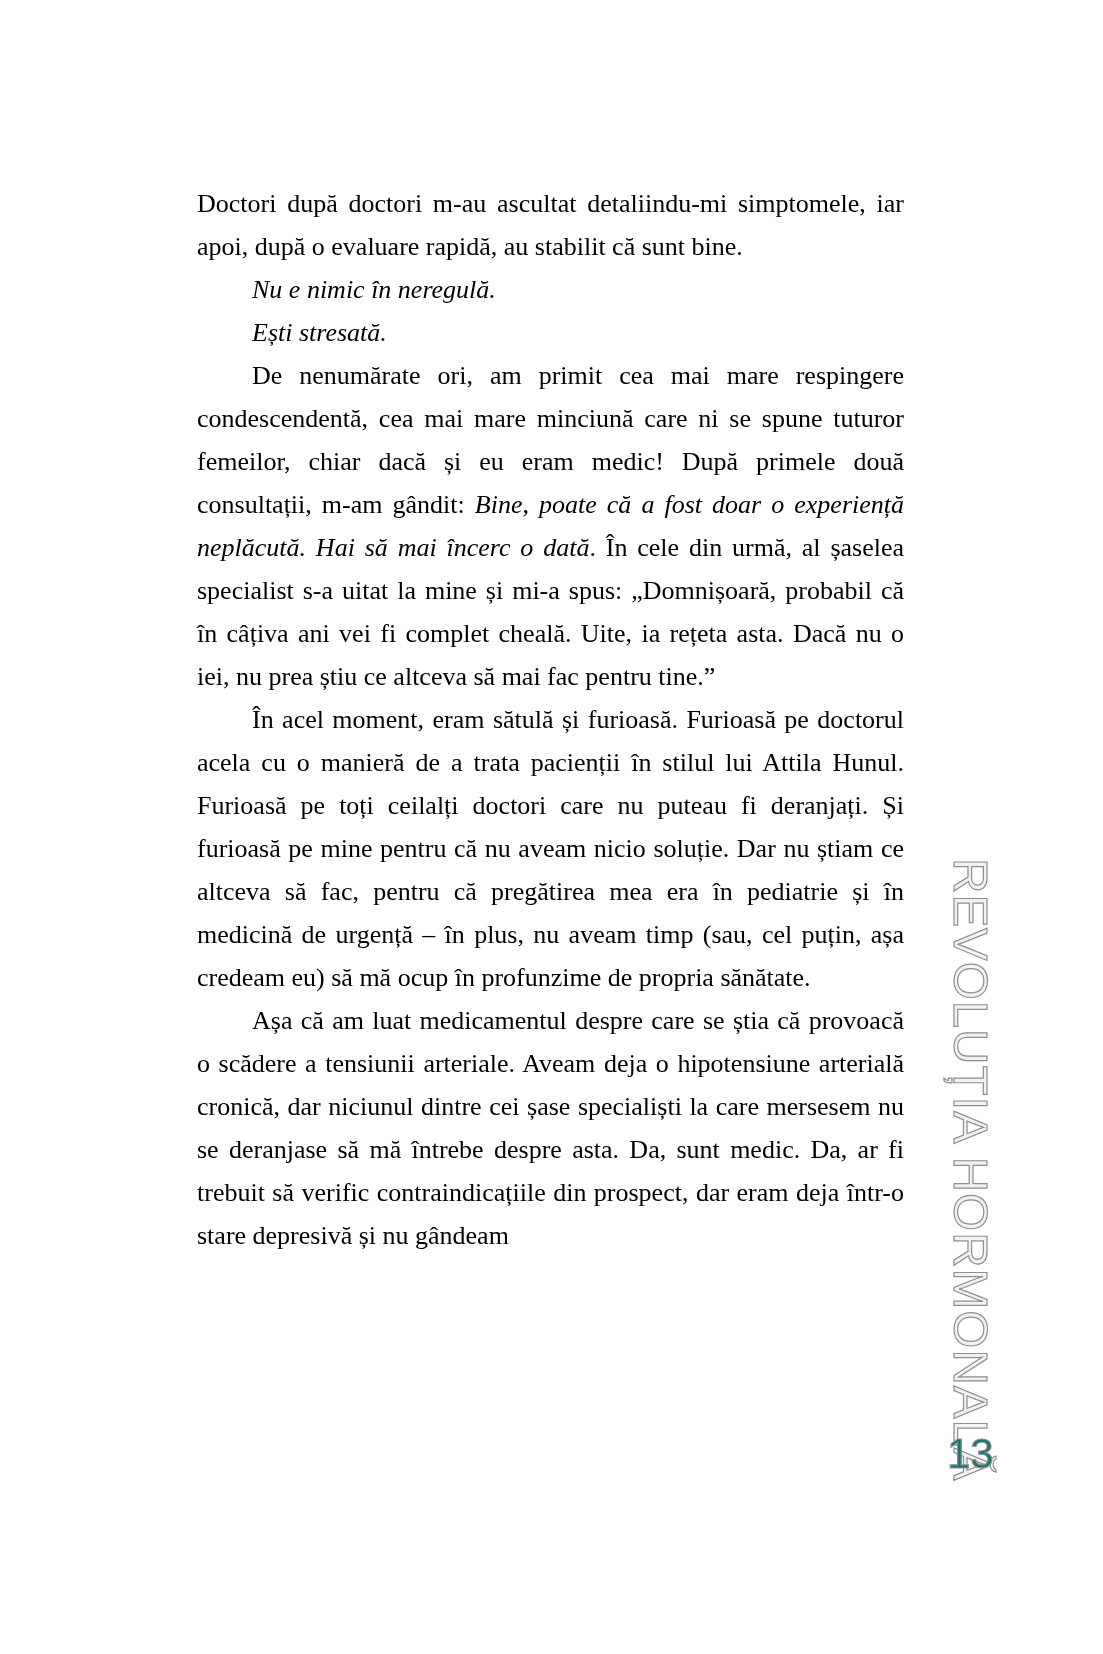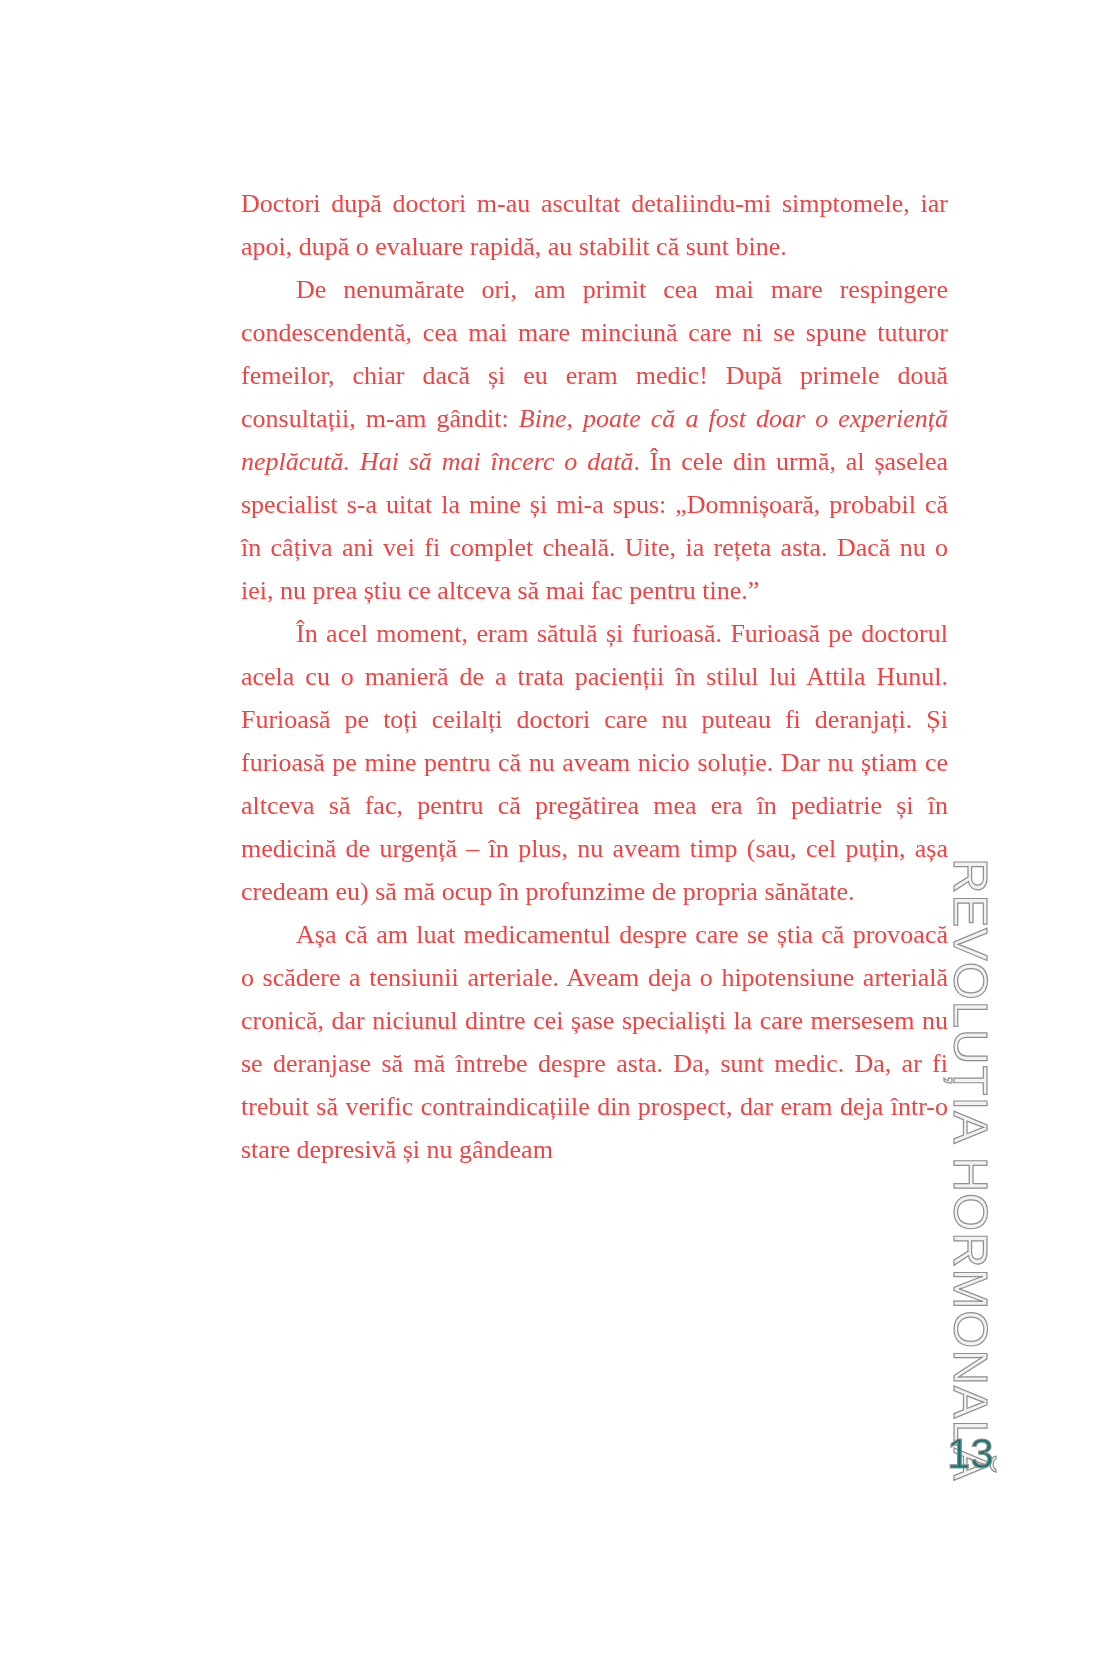--- a/index.html
+++ b/index.html
@@ -15,23 +15,22 @@
     overflow: hidden;
   }
   .body-text {
     position: absolute;
     left: 197px;
     top: 182px;
     width: 707px;
     font-family: "Liberation Serif", serif;
     font-size: 26px;
     line-height: 43px;
-    color: #ef4444;
+    color: #000000;
     text-align: justify;
-    margin-left: 44px;
   }
   .para {
     margin: 0;
     padding: 0;
   }
   .para.indent {
     text-indent: 55px;
   }
   .it {
     font-style: italic;
@@ -60,19 +59,21 @@
     color: #0f766e;
     -webkit-text-stroke: 1.2px #8f8f8f;
   }
 </style>
 </head>
 <body>
 
 <div class="page">
   <div class="body-text">
       <p class="para"><span class="rm">Doctori după doctori m-au ascultat detaliindu-mi simptomele, iar apoi, după o evaluare rapidă, au stabilit că sunt bine.</span></p>
+      <p class="para indent"><span class="it">Nu e nimic în neregulă.</span></p>
+      <p class="para indent"><span class="it">Ești stresată.</span></p>
       <p class="para indent"><span class="rm">De nenumărate ori, am primit cea mai mare respingere condescendentă, cea mai mare minciună care ni se spune tuturor femeilor, chiar dacă și eu eram medic! După primele două consultații, m-am gândit: </span><span class="it">Bine, poate că a fost doar o experiență neplăcută. Hai să mai încerc o dată</span><span class="rm">. În cele din urmă, al șaselea specialist s-a uitat la mine și mi-a spus: „Domnișoară, probabil că în câțiva ani vei fi complet cheală. Uite, ia rețeta asta. Dacă nu o iei, nu prea știu ce altceva să mai fac pentru tine.”</span></p>
       <p class="para indent"><span class="rm">În acel moment, eram sătulă și furioasă. Furioasă pe doctorul acela cu o manieră de a trata pacienții în stilul lui Attila Hunul. Furioasă pe toți ceilalți doctori care nu puteau fi deranjați. Și furioasă pe mine pentru că nu aveam nicio soluție. Dar nu știam ce altceva să fac, pentru că pregătirea mea era în pediatrie și în medicină de urgență – în plus, nu aveam timp (sau, cel puțin, așa credeam eu) să mă ocup în profunzime de propria sănătate.</span></p>
       <p class="para indent"><span class="rm">Așa că am luat medicamentul despre care se știa că provoacă o scădere a tensiunii arteriale. Aveam deja o hipotensiune arterială cronică, dar niciunul dintre cei șase specialiști la care mersesem nu se deranjase să mă întrebe despre asta. Da, sunt medic. Da, ar fi trebuit să verific contraindicațiile din prospect, dar eram deja într-o stare depresivă și nu gândeam</span></p>
     </div>
   <div class="margin-title">REVOLUȚIA HORMONALĂ</div>
   <div class="page-number">13</div>
 </div>
 
 </body></html>

